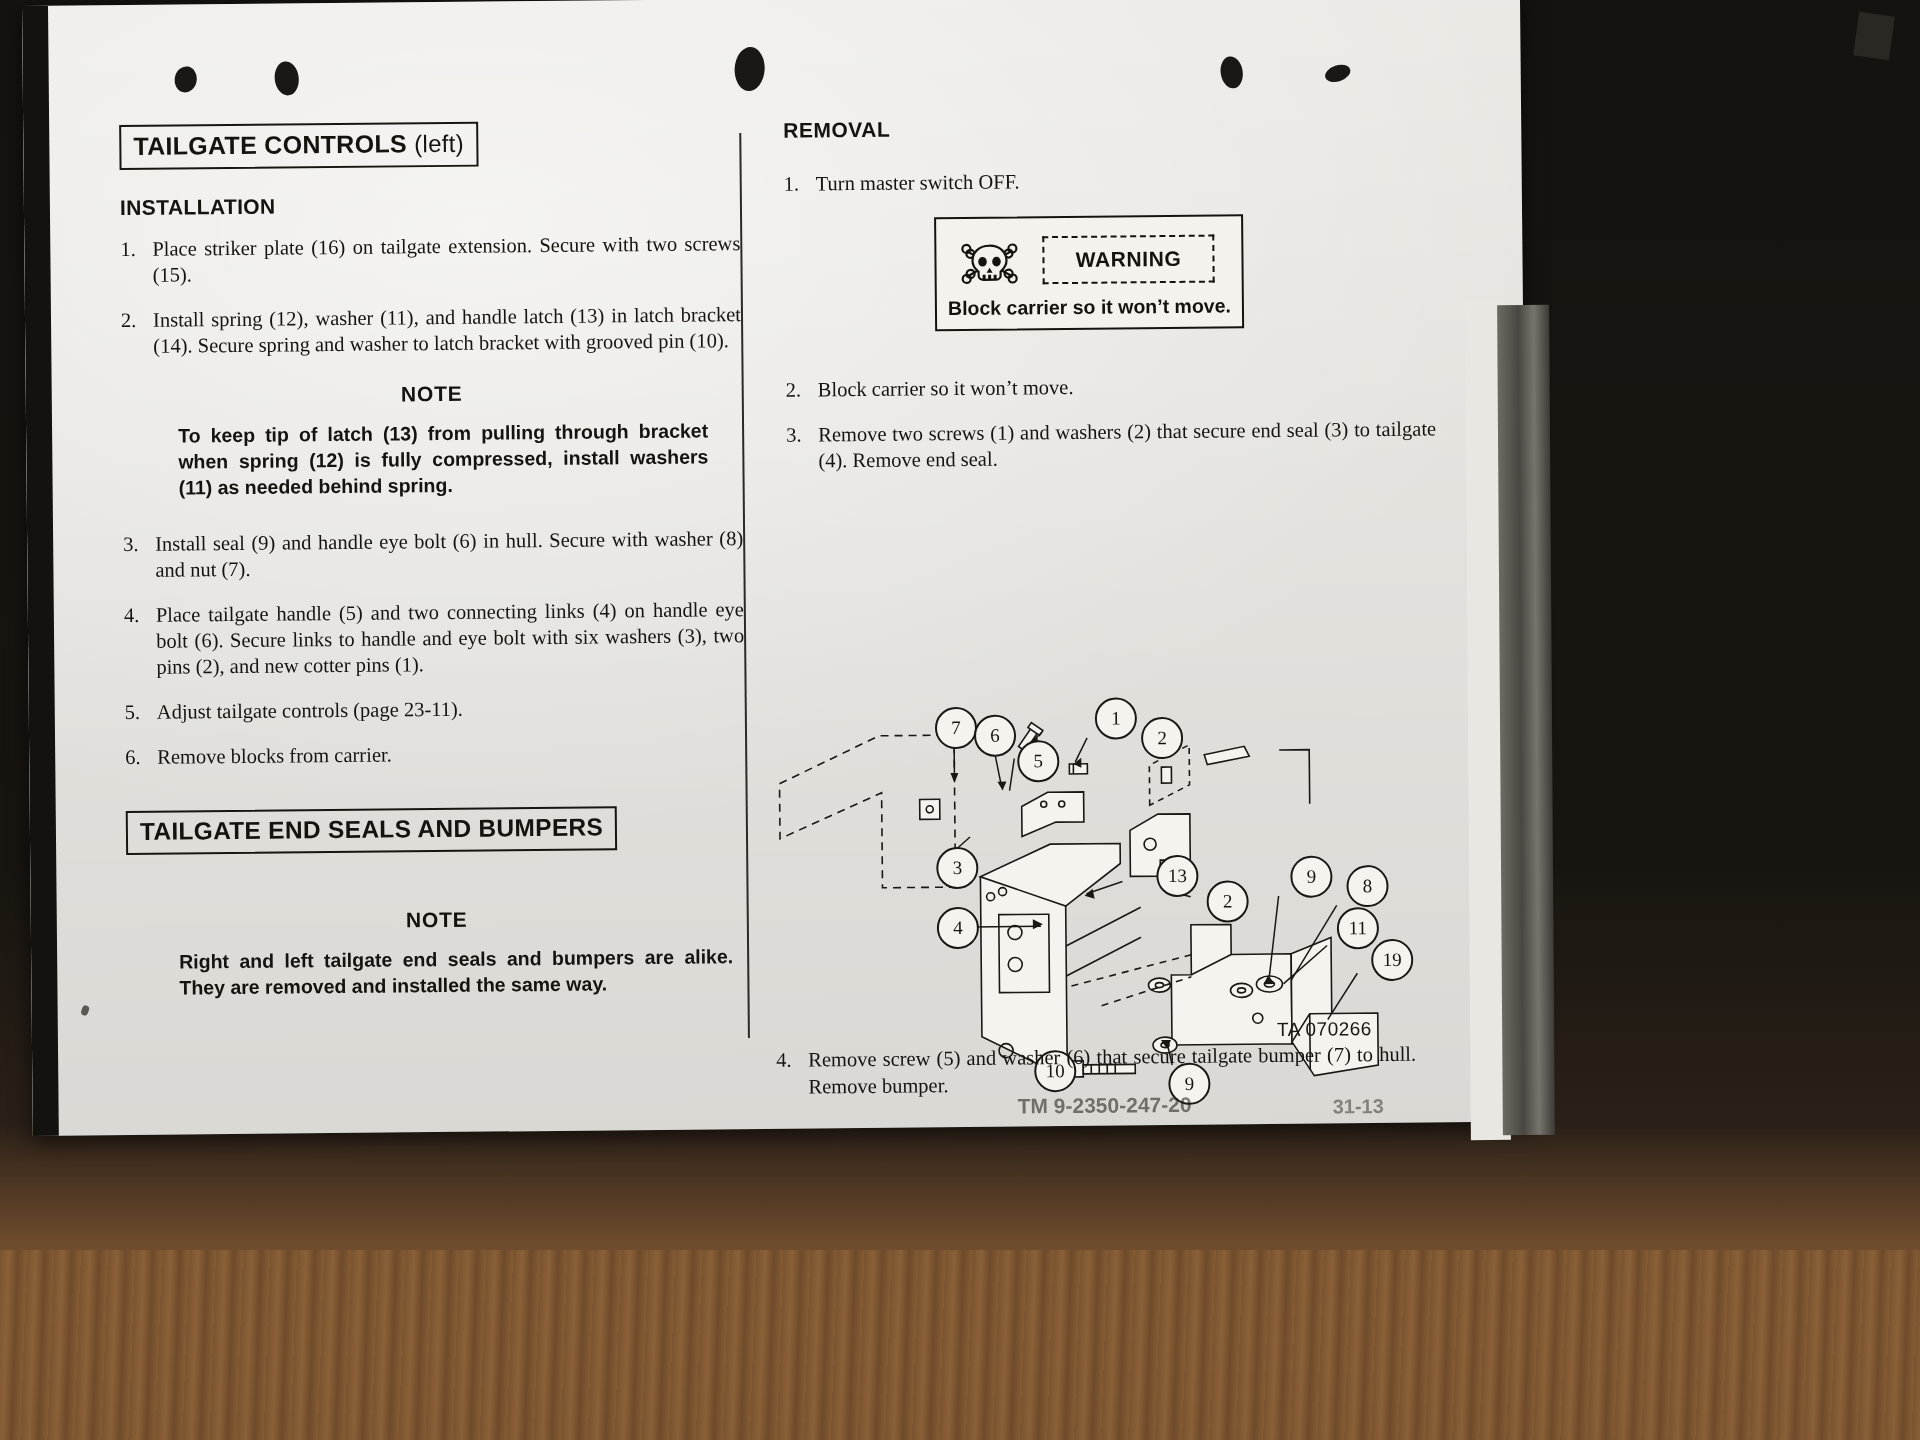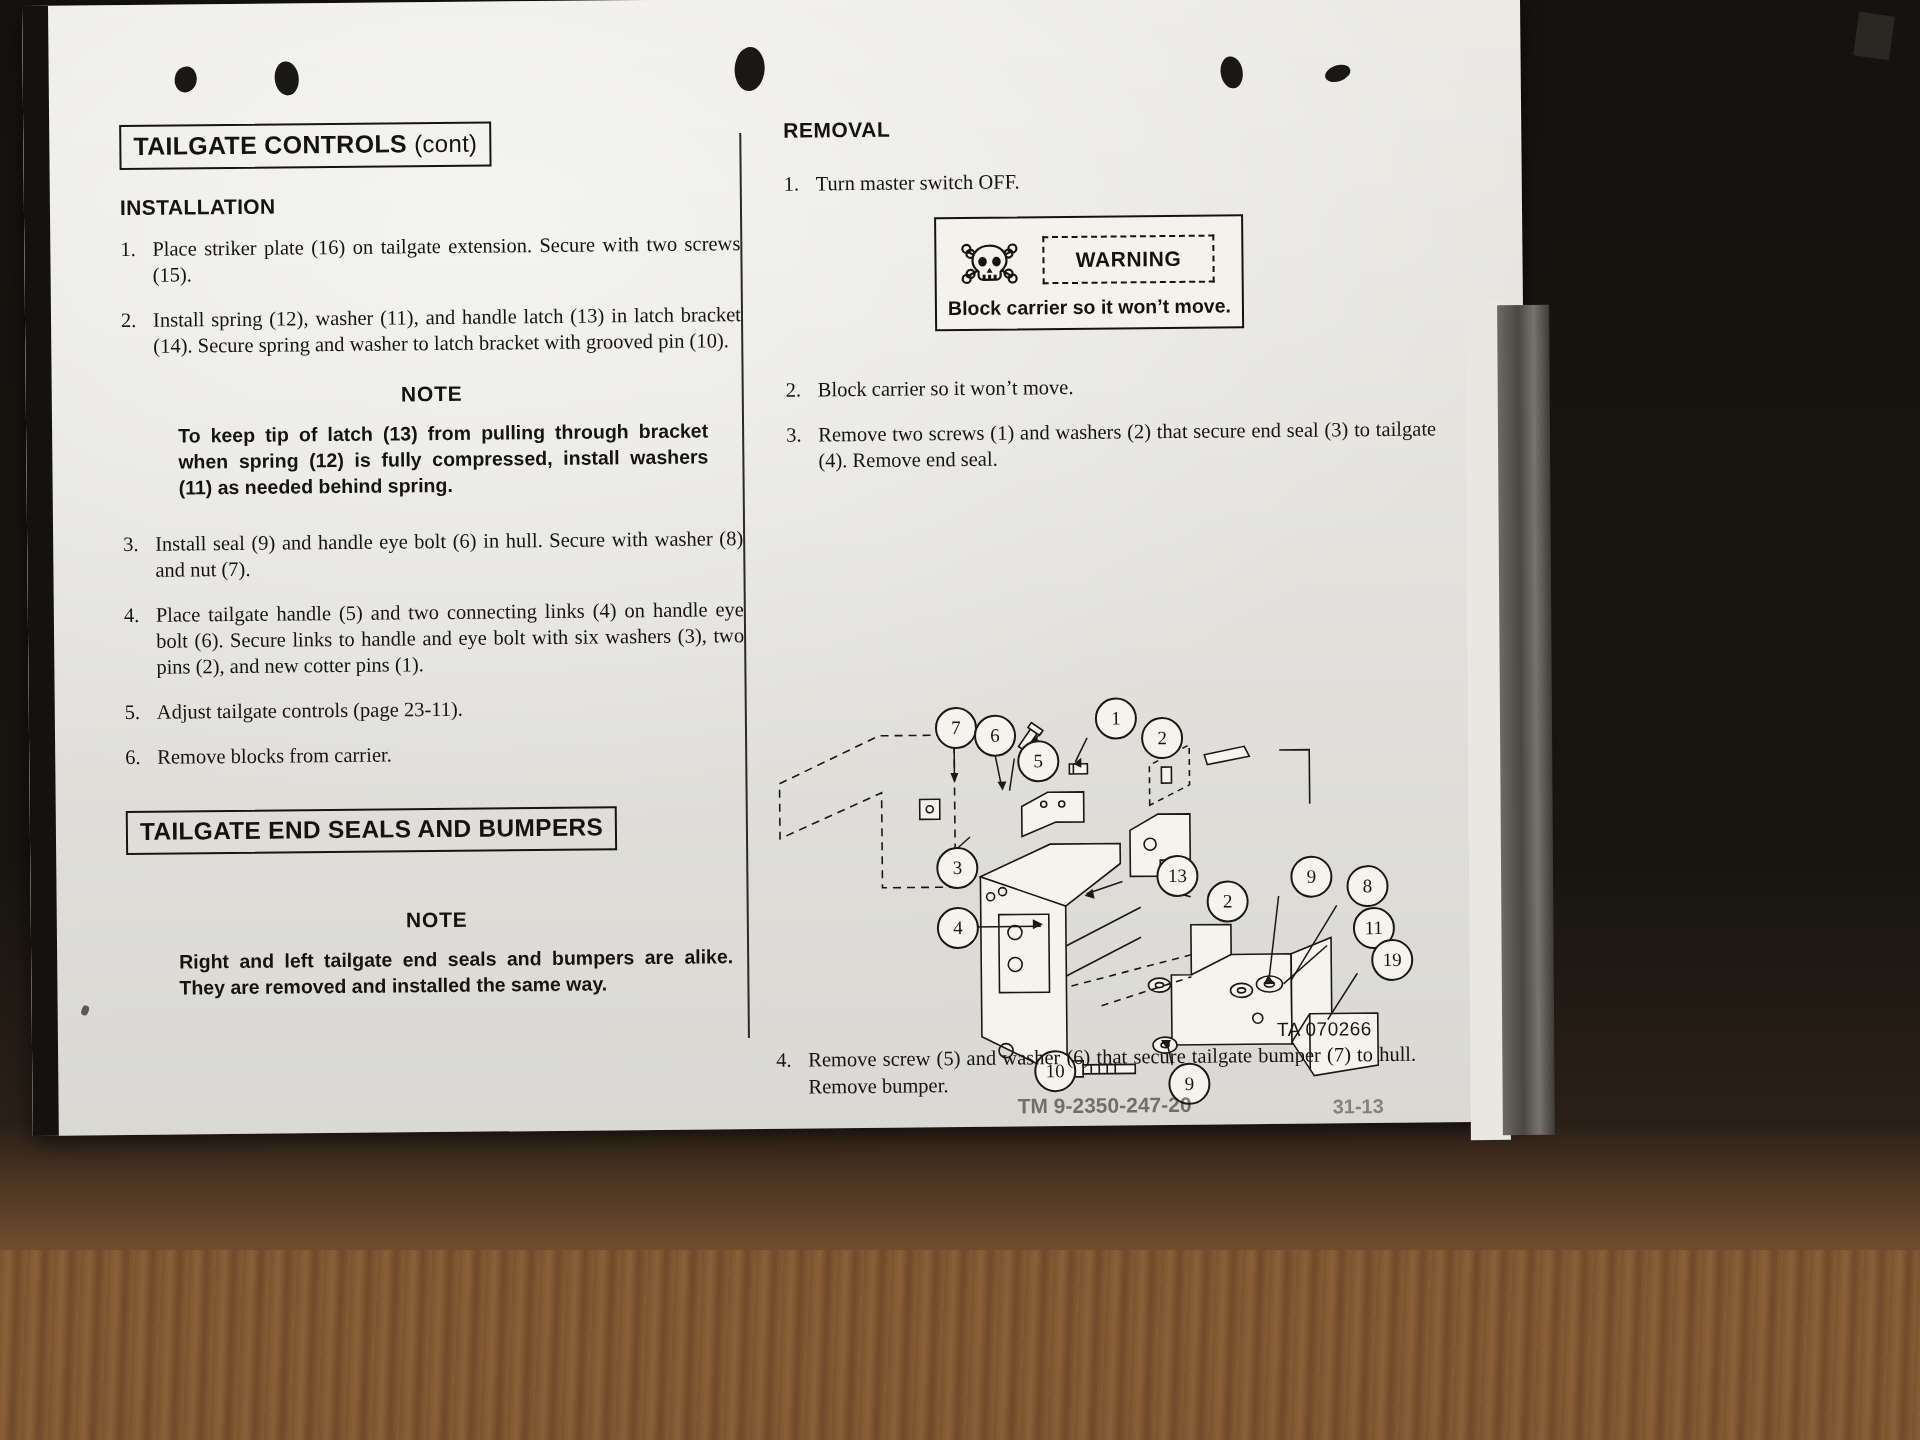--- a/index.html
+++ b/index.html
@@ -170,21 +170,21 @@
   <div class="hole" style="left:1302px;top:72px;width:26px;height:16px;transform:rotate(-18deg);"></div>
 
   <div class="speck" style="left:50px;top:1000px;width:7px;height:10px;transform:rotate(20deg);"></div>
 
   <div id="divider"></div>
 
   <div class="col" id="col-left">
 
     <div class="boxhead">
       <span>TAILGATE CONTROLS</span>
-      <span class="cont">(cont)</span>
+      <span class="cont">(left)</span>
     </div>
 
     <div class="subhead">INSTALLATION</div>
 
     <ol class="steps">
       <li>
         <span class="num">1.</span>
         <span>Place striker plate (16) on tailgate extension. Secure with two screws (15).</span>
       </li>
       <li>
@@ -398,21 +398,21 @@
     <div class="callout" style="left:326px;top:12px;">1</div>
     <div class="callout" style="left:205px;top:28px;">6</div>
     <div class="callout" style="left:372px;top:32px;">2</div>
     <div class="callout" style="left:248px;top:54px;">5</div>
     <div class="callout" style="left:166px;top:160px;">3</div>
     <div class="callout" style="left:166px;top:220px;">4</div>
     <div class="callout" style="left:386px;top:170px;">13</div>
     <div class="callout" style="left:436px;top:196px;">2</div>
     <div class="callout" style="left:520px;top:172px;">9</div>
     <div class="callout" style="left:576px;top:182px;">8</div>
-    <div class="callout" style="left:582px;top:224px;text-align:right;">11</div>
+    <div class="callout" style="left:566px;top:224px;text-align:right;">11</div>
     <div class="callout" style="left:600px;top:256px;">19</div>
     <div class="callout" style="left:262px;top:364px;">10</div>
     <div class="callout" style="left:396px;top:378px;">9</div>
   </div>
 
   <div style="position:absolute;left:744px;top:1048px;width:640px;">
     <div style="position:relative;font-size:20.5px;line-height:27px;color:#16140f;padding-left:32px;text-align:justify;">
       <span style="position:absolute;left:0;top:0;">4.</span>
       <span>Remove screw (5) and washer (6) that secure tailgate bumper (7) to hull. Remove bumper.</span>
     </div>

